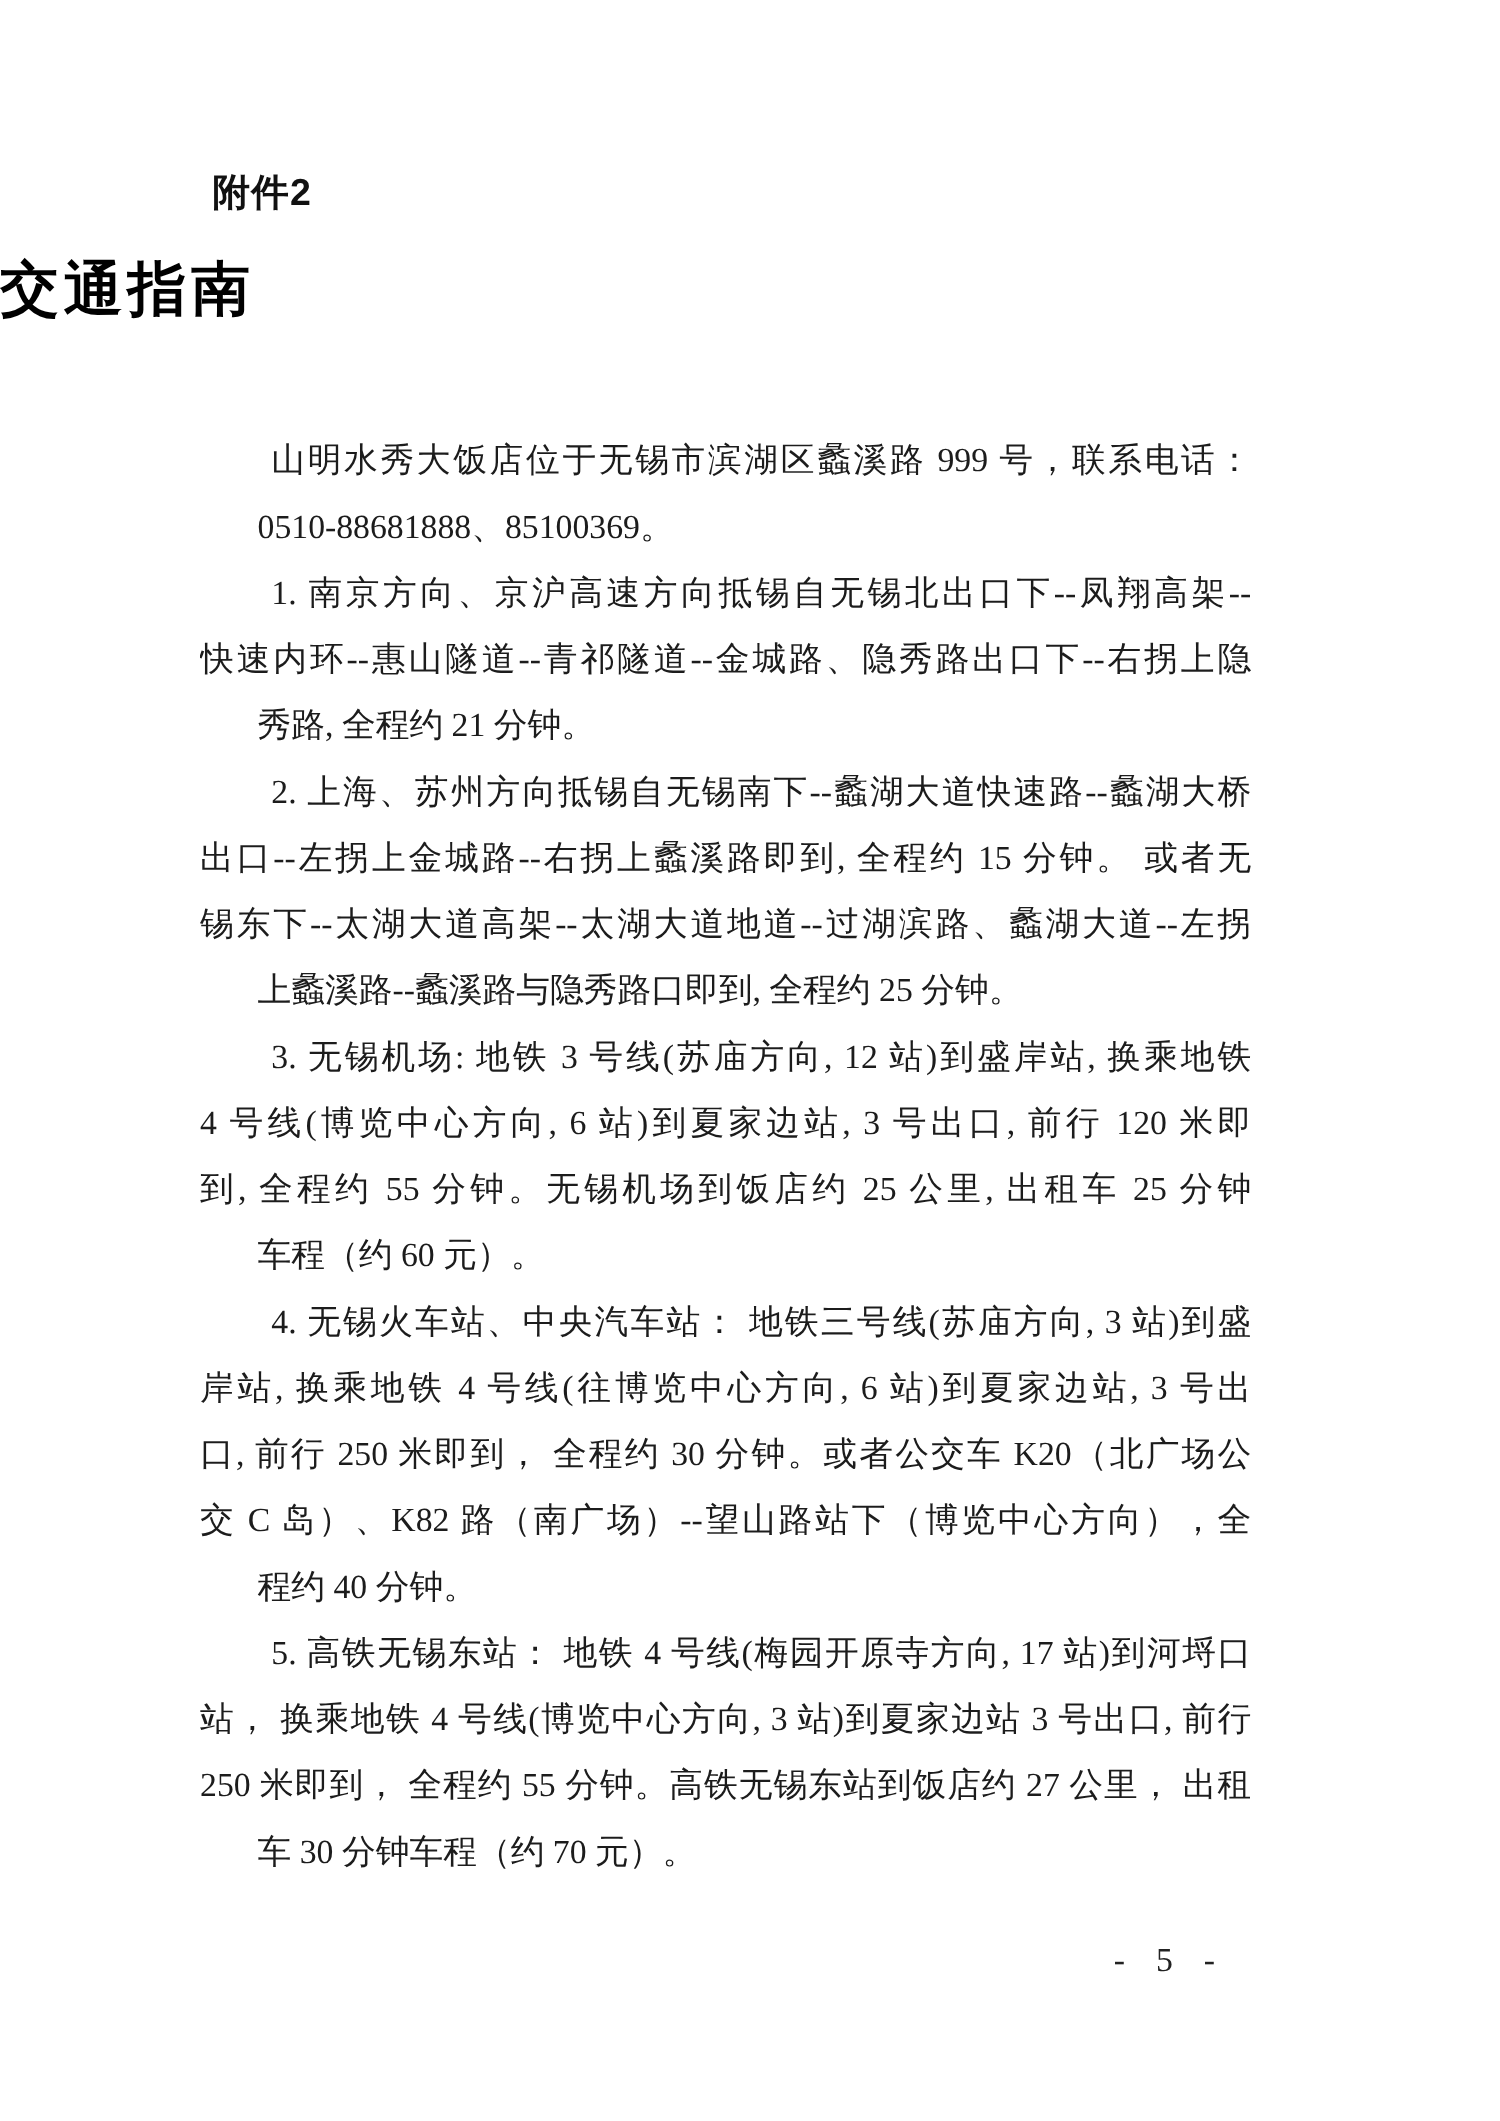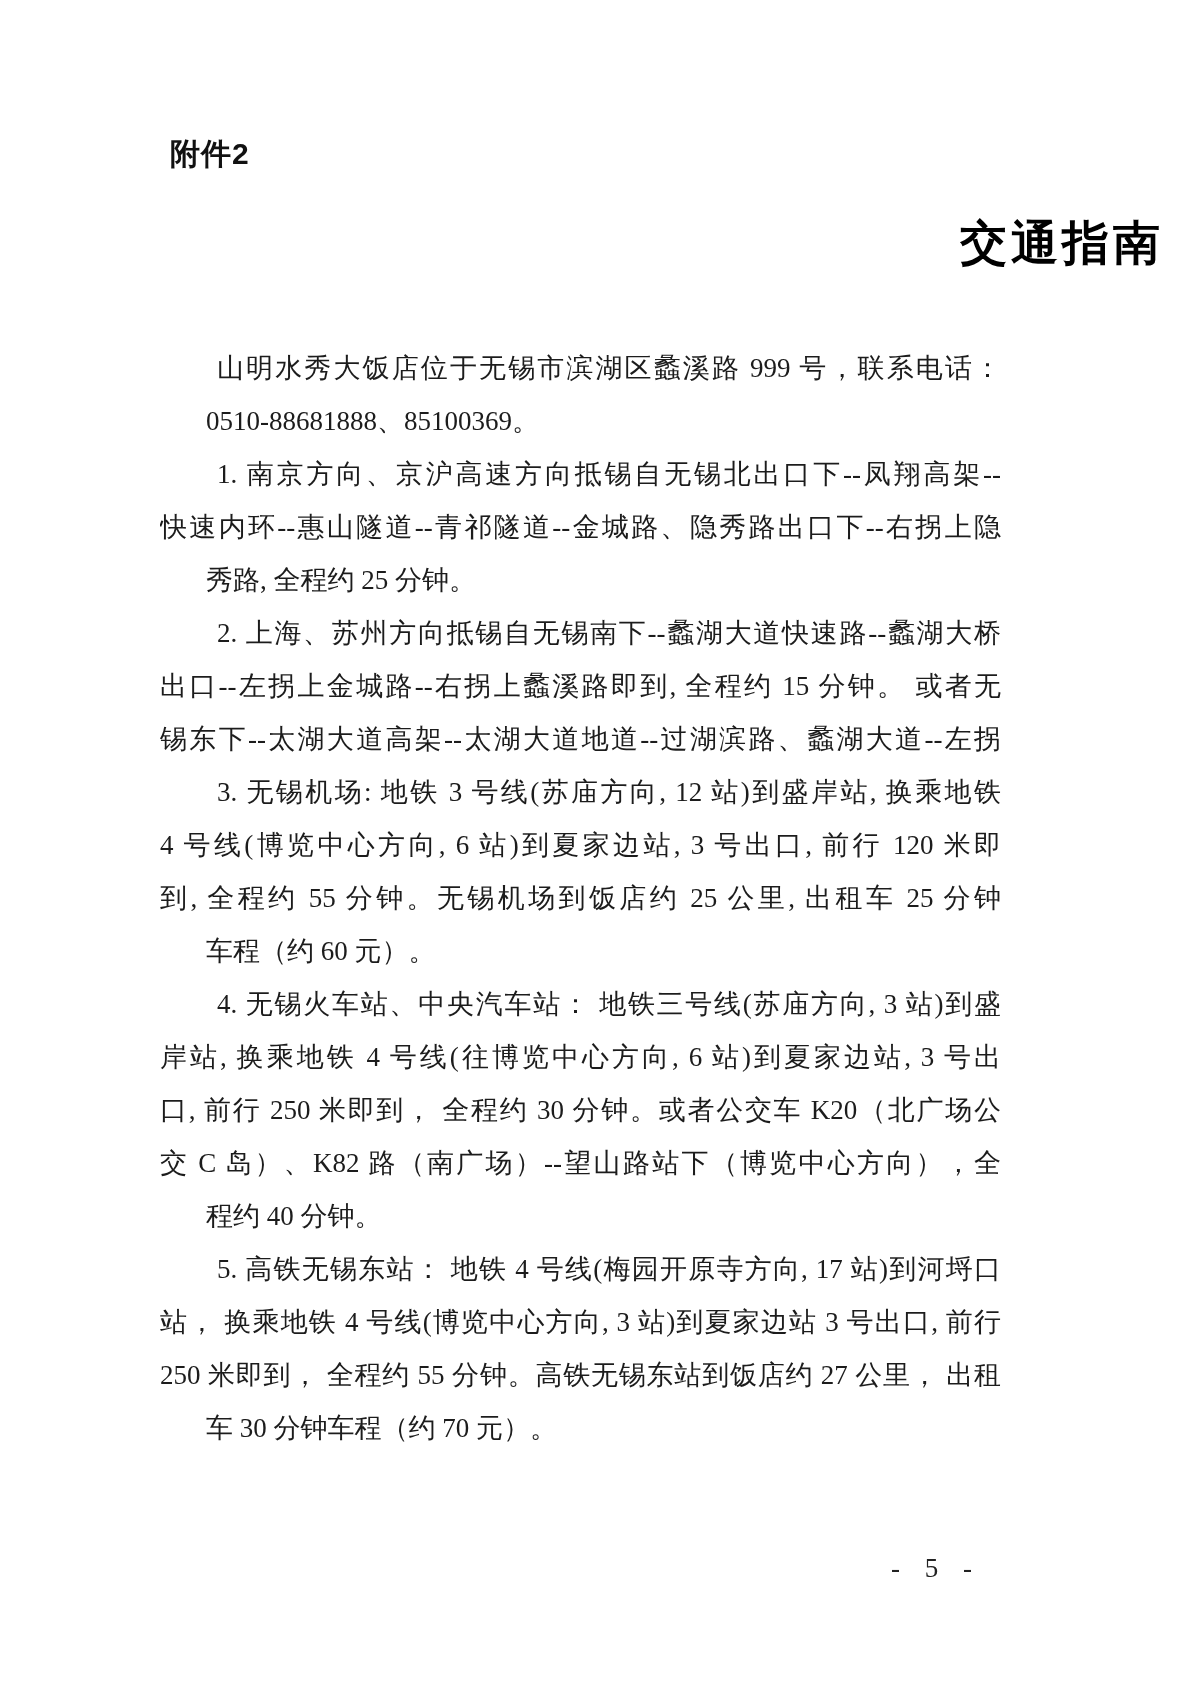--- a/index.html
+++ b/index.html
@@ -23,23 +23,23 @@
     font-family: "Liberation Sans", "DejaVu Sans", sans-serif;
     font-size: 30px;
     font-weight: 700;
     letter-spacing: 1px;
     color: #111111;
   }
   .title {
     position: absolute;
     left: 0;
     right: 0;
-    top: 212px;
+    top: 200px;
     margin: 0;
-    text-align: right;
+    text-align: left;
     font-family: "Liberation Serif", "DejaVu Serif", serif;
     font-size: 47px;
     font-weight: 700;
     letter-spacing: 4px;
     color: #000000;
   }
   .doc-body {
     position: absolute;
     left: 160px;
     right: 163px;
@@ -77,24 +77,25 @@
 <div class="page">
   <div class="attachment">附件2</div>
 
   <h1 class="title">交通指南</h1>
 
   <div class="doc-body">
       <div class="line first">山明水秀大饭店位于无锡市滨湖区蠡溪路 999 号，联系电话：</div>
       <div class="line last">0510-88681888、85100369。</div>
       <div class="line first">1. 南京方向、京沪高速方向抵锡自无锡北出口下--凤翔高架--</div>
       <div class="line">快速内环--惠山隧道--青祁隧道--金城路、隐秀路出口下--右拐上隐</div>
-      <div class="line last">秀路, 全程约 25 分钟。</div>
+      <div class="line last">秀路, 全程约 21 分钟。</div>
       <div class="line first">2. 上海、苏州方向抵锡自无锡南下--蠡湖大道快速路--蠡湖大桥</div>
       <div class="line">出口--左拐上金城路--右拐上蠡溪路即到, 全程约 15 分钟。 或者无</div>
       <div class="line">锡东下--太湖大道高架--太湖大道地道--过湖滨路、蠡湖大道--左拐</div>
+      <div class="line last">上蠡溪路--蠡溪路与隐秀路口即到, 全程约 25 分钟。</div>
       <div class="line first">3. 无锡机场: 地铁 3 号线(苏庙方向, 12 站)到盛岸站, 换乘地铁</div>
       <div class="line">4 号线(博览中心方向, 6 站)到夏家边站, 3 号出口, 前行 120 米即</div>
       <div class="line">到, 全程约 55 分钟。无锡机场到饭店约 25 公里, 出租车 25 分钟</div>
       <div class="line last">车程（约 60 元）。</div>
       <div class="line first">4. 无锡火车站、中央汽车站： 地铁三号线(苏庙方向, 3 站)到盛</div>
       <div class="line">岸站, 换乘地铁 4 号线(往博览中心方向, 6 站)到夏家边站, 3 号出</div>
       <div class="line">口, 前行 250 米即到， 全程约 30 分钟。或者公交车 K20（北广场公</div>
       <div class="line">交 C 岛）、K82 路（南广场）--望山路站下（博览中心方向），全</div>
       <div class="line last">程约 40 分钟。</div>
       <div class="line first">5. 高铁无锡东站： 地铁 4 号线(梅园开原寺方向, 17 站)到河埒口</div>

